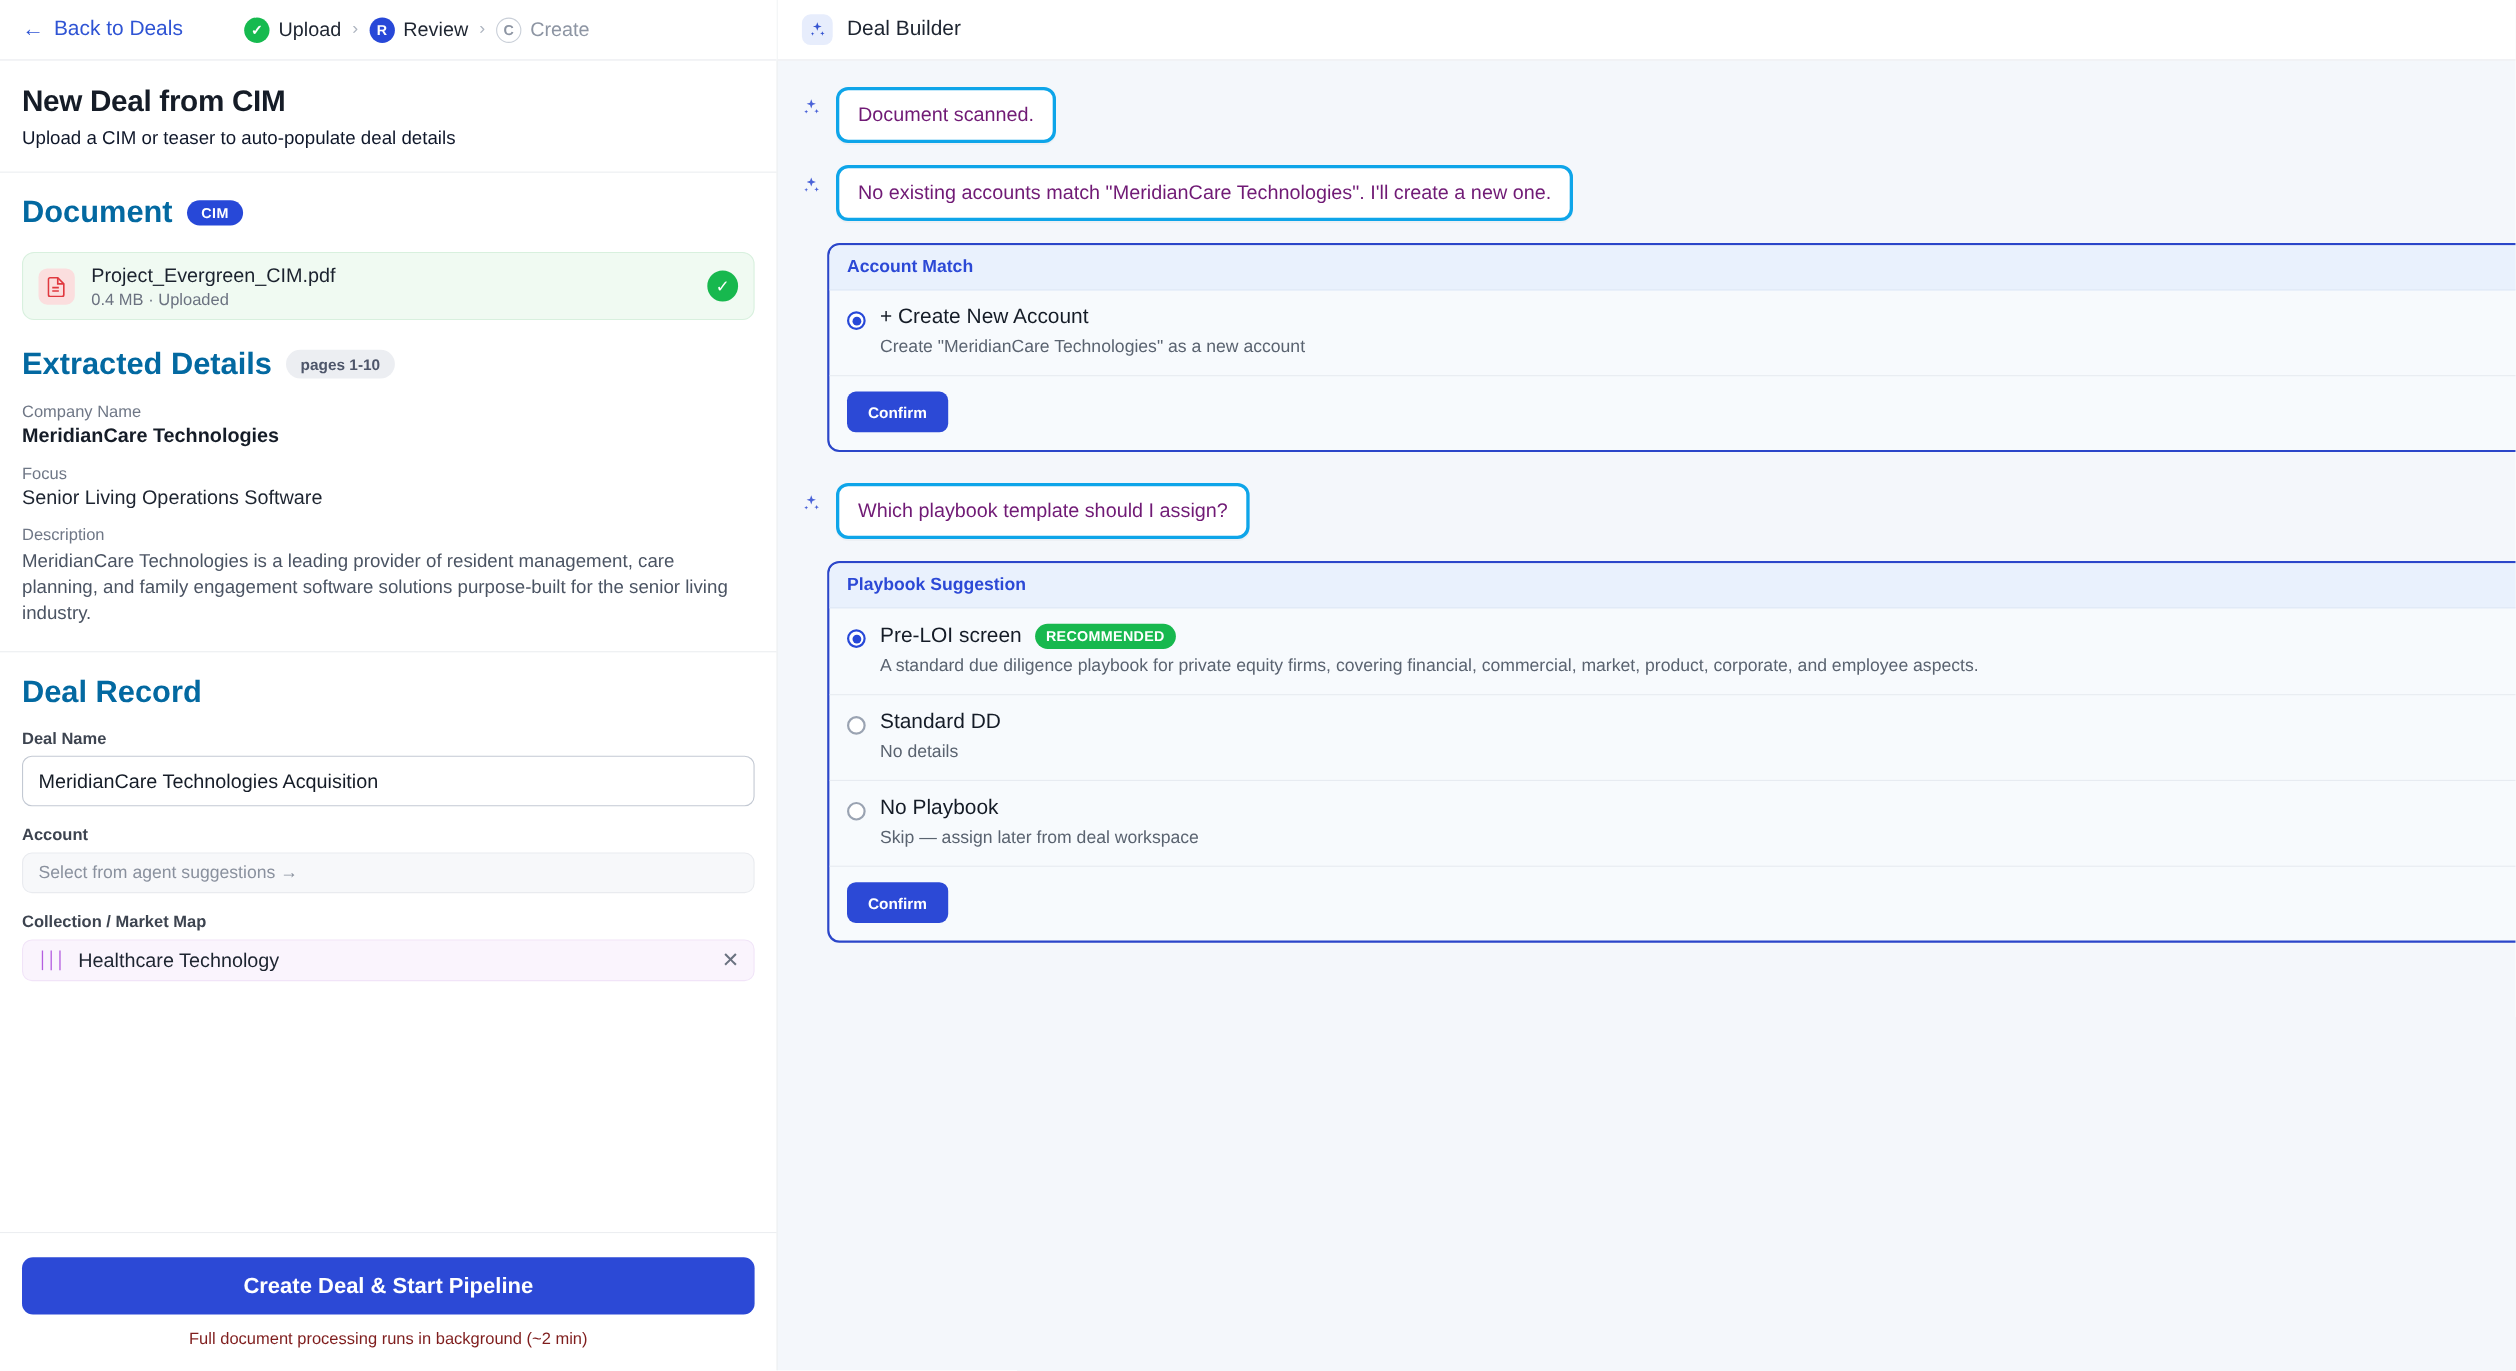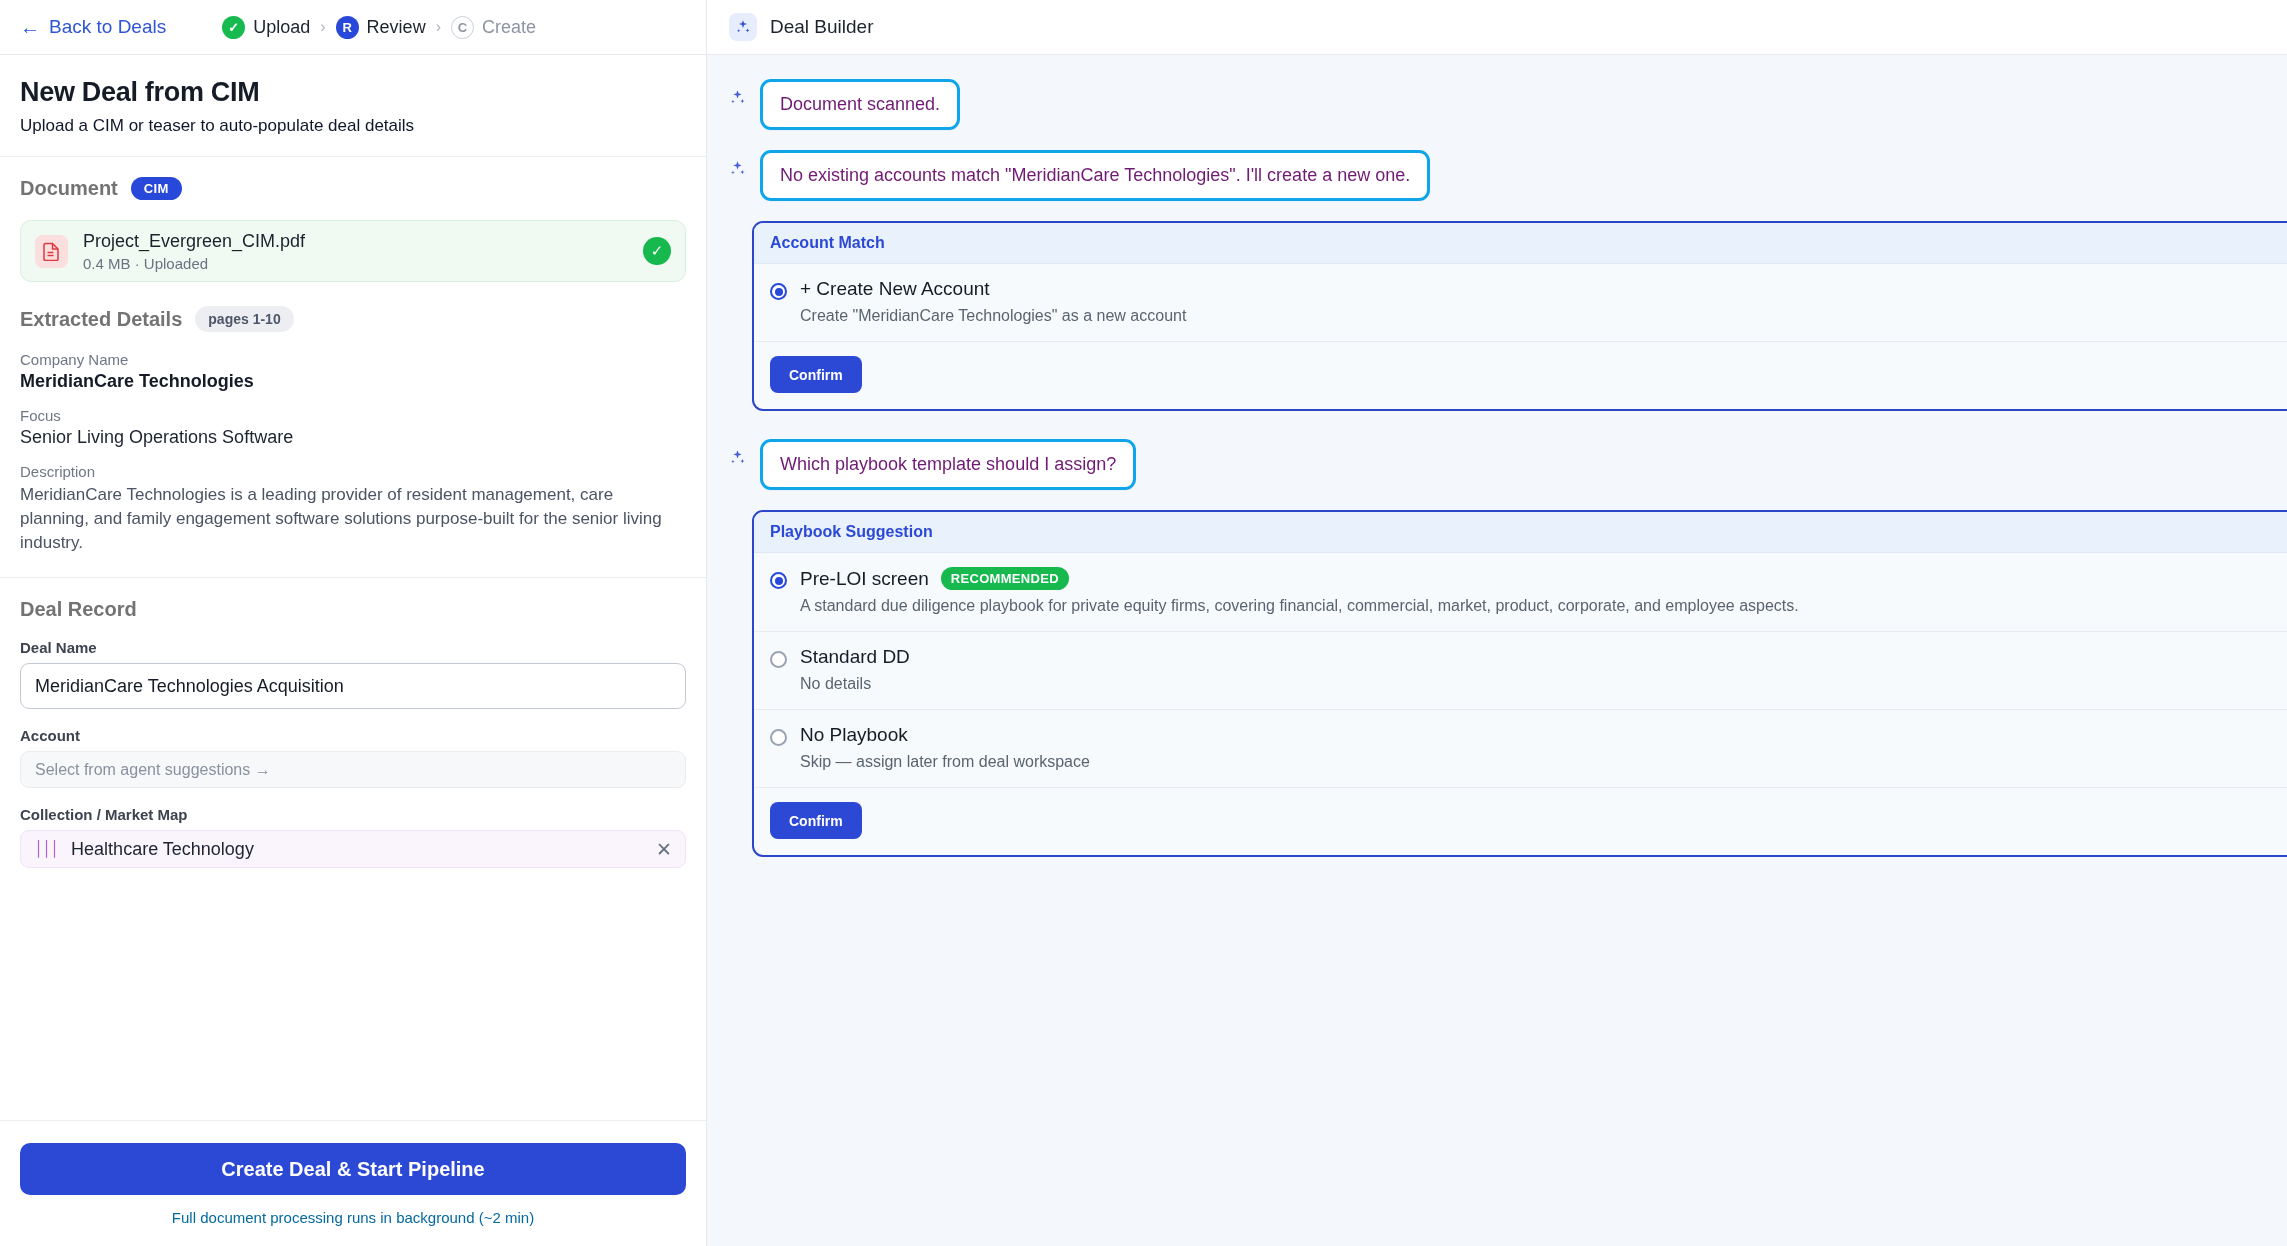--- a/index.html
+++ b/index.html
@@ -59,21 +59,21 @@
     padding: 22px 20px 10px 20px;
   }
   .page-title { font-size: 27px; font-weight: bold; color: #151c27; letter-spacing: -0.3px; }
   .page-sub { font-size: 17px; color: #5d6personal; }
   .page-sub { color: #0f172a; margin-top: 8px; }
 
   .divider { height: 1px; background: #eceef1; width: 100%; }
 
   .block { padding: 20px 20px 4px 20px; }
   .block-title-row { display: flex; align-items: center; gap: 13px; }
-  .block-title { font-size: 20px; font-weight: bold; color: #737373; }
+  .block-title { font-size: 28px; font-weight: bold; color: #0369a1; }
   .pill-cim {
     background: #2748d8; color: #fff; font-size: 13px; font-weight: bold;
     padding: 4px 13px; border-radius: 999px; letter-spacing: 0.4px;
   }
   .pill-pages {
     background: #eceef2; color: #4e566a; font-size: 14px; font-weight: bold;
     padding: 5px 13px; border-radius: 999px;
   }
 
   .file-card {
@@ -147,21 +147,21 @@
   .cta {
     height: 52px; width: 100%;
     background: #2c49d6; color: #fff;
     border: 0; border-radius: 10px;
     font-size: 20px; font-weight: bold;
     font-family: "Liberation Sans", sans-serif;
     cursor: pointer;
     display: flex; align-items: center; justify-content: center;
   }
   .cta-note {
-    text-align: center; font-size: 15px; color: #0369a1; margin-top: 14px;
+    text-align: center; font-size: 15px; color: #7f1d1d; margin-top: 14px;
   }
 
   
   .right {
     width: 1580px; height: 1246px;
     display: flex; flex-direction: column;
     background: #f4f7fb;
     position: relative;
   }
   .right-head {

